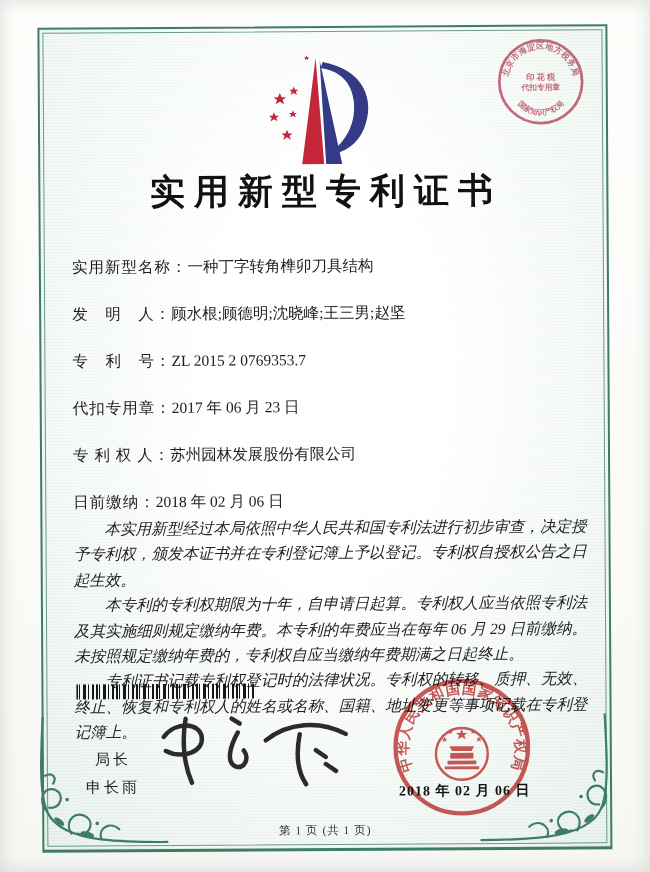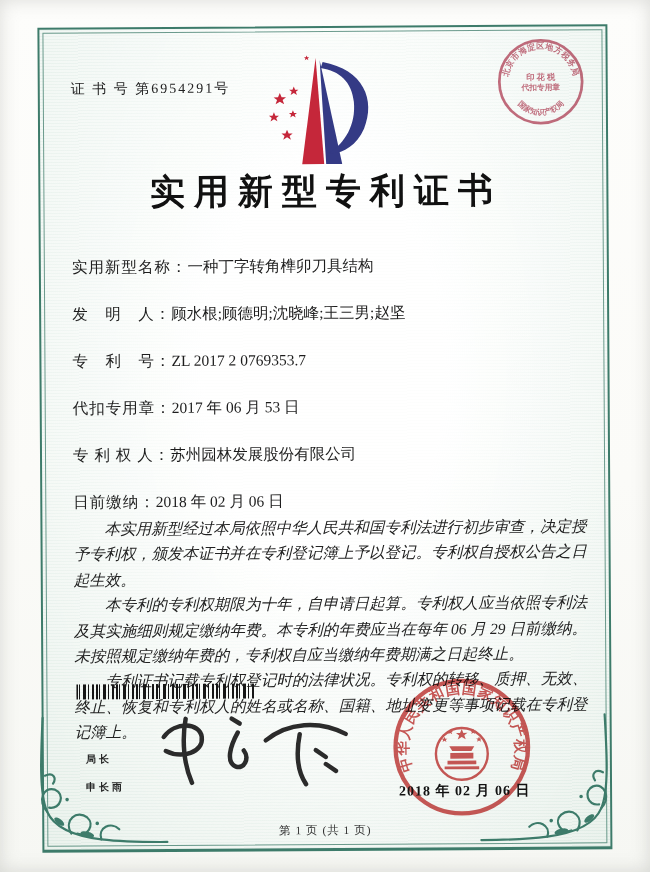--- a/index.html
+++ b/index.html
@@ -49,21 +49,21 @@
     background:repeating-linear-gradient(90deg,
       #161616 0 2px,transparent 2px 3px,
       #161616 3px 4px,transparent 4px 7px,
       #161616 7px 10px,transparent 10px 12px,
       #161616 12px 13px,transparent 13px 16px,
       #161616 16px 18px,transparent 18px 20px);
   }
   .director{
     position:absolute;left:84px;top:744px;
     font-family:"Liberation Sans","DejaVu Sans",sans-serif;
-    font-size:10px;line-height:28px;letter-spacing:3px;color:#232323;font-weight:700;
+    font-size:15px;line-height:28px;letter-spacing:3px;color:#232323;font-weight:400;text-align:center;
   }
   .signature{position:absolute;left:146px;top:706px;width:218px;height:94px;}
   .office-seal{position:absolute;left:388px;top:676px;width:144px;height:144px;opacity:.85;mix-blend-mode:multiply;}
   .seal-date{position:absolute;left:397px;top:783px;font-size:14px;color:#111;letter-spacing:1px;font-weight:600;}
   .tax-seal{position:absolute;left:497px;top:37px;width:92px;height:92px;opacity:.8;mix-blend-mode:multiply;}
   .page-footer{position:absolute;left:40px;top:823px;width:566px;text-align:center;font-size:11.5px;color:#333;letter-spacing:1px;}
   .seal-text{font-family:"Liberation Serif","DejaVu Serif",serif;font-weight:bold;}
 </style>
 </head>
 <body>
@@ -86,21 +86,20 @@
           <circle cx="30" cy="84" r="1.8" fill="#3d7b6a" stroke="none"></circle>
           <circle cx="60" cy="108" r="1.8" fill="#3d7b6a" stroke="none"></circle>
         </g>
       </defs>
       <use href="#flourish-art"></use>
     </svg>
     <svg class="flourish right" viewBox="0 0 132 132">
       <use href="#flourish-art"></use>
     </svg>
 
-    <div class="cert-no">证 书 号 第6954291号</div>
 
     <svg class="logo" viewBox="0 0 150 124">
       <defs>
         <polygon id="star5" points="0,-1 0.29,-0.31 1,-0.31 0.45,0.12 0.69,0.81 0,0.38 -0.69,0.81 -0.45,0.12 -1,-0.31 -0.29,-0.31"></polygon>
       </defs>
       <g fill="#c5273a">
         <use href="#star5" transform="translate(57,14) scale(2.6)"></use>
         <use href="#star5" transform="translate(44,47) scale(4.6)"></use>
         <use href="#star5" transform="translate(30,55) scale(6.2)"></use>
         <use href="#star5" transform="translate(24,73) scale(5)"></use>
@@ -111,22 +110,22 @@
       <g fill="#343a85">
         <polygon points="70,16 92,120 76,120"></polygon>
         <path d="M73,18 C114,26 126,56 114,85 C106,103 90,111 79,109 C95,99 106,81 104,58 C102,38 90,27 71,24 Z"></path>
       </g>
     </svg>
 
     <div class="title">实用新型专利证书</div>
 
     <div class="field f0"><span class="lbl">实用新型名称：</span><span>一种丁字转角榫卯刀具结构</span></div>
     <div class="field f1"><span class="lbl">发　明　人：</span><span>顾水根;顾德明;沈晓峰;王三男;赵坚</span></div>
-    <div class="field f2"><span class="lbl">专　利　号：</span><span>ZL 2017 2 0769353.7</span></div>
-    <div class="field f3"><span class="lbl">代扣专用章：</span><span>2017 年 06 月 53 日</span></div>
+    <div class="field f2"><span class="lbl">专　利　号：</span><span>ZL 2015 2 0769353.7</span></div>
+    <div class="field f3"><span class="lbl">代扣专用章：</span><span>2017 年 06 月 23 日</span></div>
     <div class="field f4"><span class="lbl">专 利 权 人：</span><span>苏州园林发展股份有限公司</span></div>
     <div class="field f5"><span class="lbl">日前缴纳：</span><span>2018 年 02 月 06 日</span></div>
 
     <div class="paras">
       <p>本实用新型经过本局依照中华人民共和国专利法进行初步审查，决定授予专利权，颁发本证书并在专利登记簿上予以登记。专利权自授权公告之日起生效。</p>
       <p>本专利的专利权期限为十年，自申请日起算。专利权人应当依照专利法及其实施细则规定缴纳年费。本专利的年费应当在每年 06 月 29 日前缴纳。未按照规定缴纳年费的，专利权自应当缴纳年费期满之日起终止。</p>
       <p>专利证书记载专利权登记时的法律状况。专利权的转移、质押、无效、终止、恢复和专利权人的姓名或名称、国籍、地址变更等事项记载在专利登记簿上。</p>
     </div>
 
     <div class="barcode"></div>

